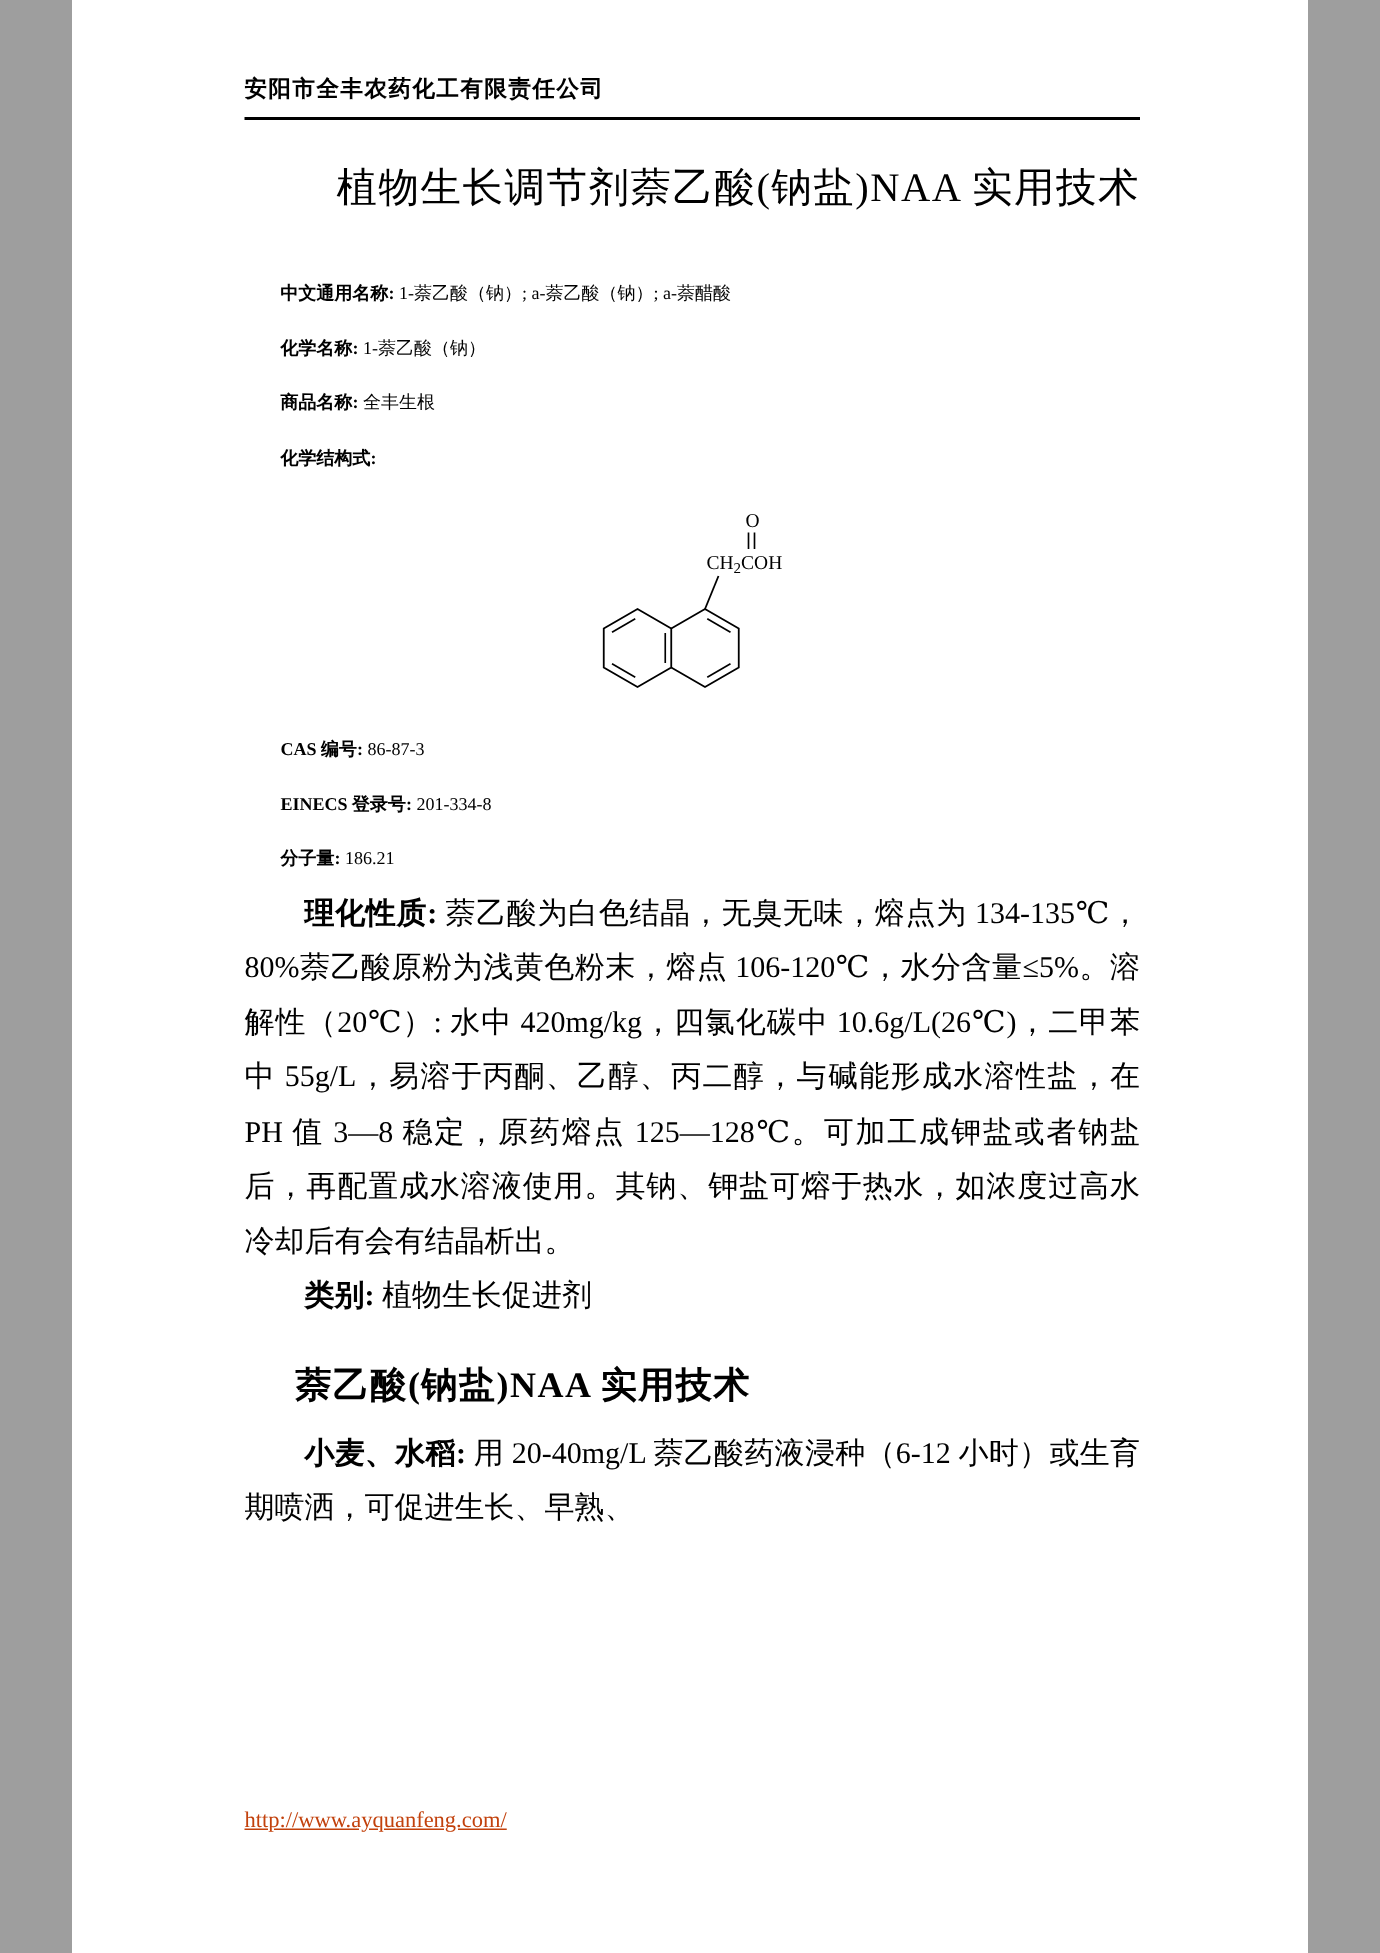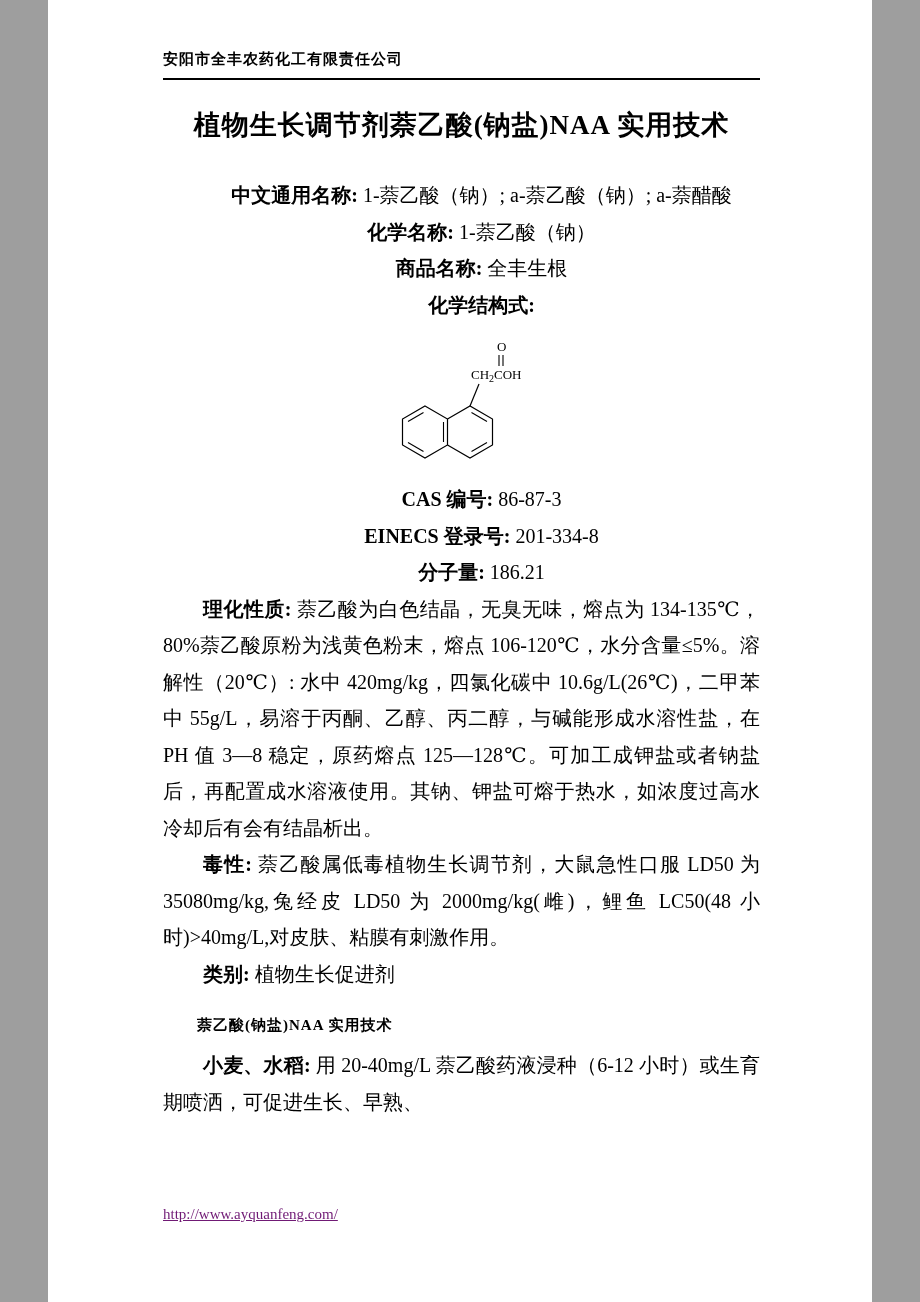--- a/index.html
+++ b/index.html
@@ -19,60 +19,59 @@
     border-bottom: 2px solid #000;
     padding-bottom: 9px;
   }
   .company {
     font-size: 15px;
     font-weight: 700;
     letter-spacing: 1px;
   }
   .title {
     font-size: 27px;
-    font-weight: 700;
-    text-align: center;
+    font-weight: 400;
+    text-align: right;
     margin: 27px 0 12px 0;
     letter-spacing: 1px;
   }
   p { margin: 0; }
   .fields { margin-top: 34px; }
   .line {
-    font-size: 20px;
+    font-size: 12px;
     line-height: 36.5px;
     text-indent: 2em;
-    text-align: center;
   }
   .para {
     font-size: 20px;
     line-height: 36.5px;
     text-indent: 2em;
     text-align: justify;
   }
   b { font-weight: 700; }
   .structure {
     margin: 6px 0 4px 222px;
     width: 170px;
     height: 148px;
   }
   .structure svg { display: block; }
   .section-title {
-    font-size: 15px;
+    font-size: 24px;
     font-weight: 700;
     margin: 24px 0 0 0;
     padding-left: 34px;
     letter-spacing: 1px;
   }
   .usage { margin-top: 12px; }
   .footer-link {
     position: absolute;
     left: 115px;
     top: 1206px;
     font-size: 15px;
-    color: #701a75;
+    color: #c2410c;
     text-decoration: underline;
     font-family: "Liberation Serif", "DejaVu Serif", serif;
   }
 </style>
 </head>
 <body>
 
 <div class="page">
 
   <div class="header">
@@ -113,21 +112,20 @@
   </div>
 
   <div class="ids">
     <p class="line"><b>CAS 编号: </b><span>86-87-3</span></p>
     <p class="line"><b>EINECS 登录号: </b><span>201-334-8</span></p>
     <p class="line"><b>分子量: </b><span>186.21</span></p>
   </div>
 
   <div class="body-text">
     <p class="para"><b>理化性质: </b><span>萘乙酸为白色结晶，无臭无味，熔点为 134-135℃，80%萘乙酸原粉为浅黄色粉末，熔点 106-120℃，水分含量≤5%。溶解性（20℃）: 水中 420mg/kg，四氯化碳中 10.6g/L(26℃)，二甲苯中 55g/L，易溶于丙酮、乙醇、丙二醇，与碱能形成水溶性盐，在 PH 值 3—8 稳定，原药熔点 125—128℃。可加工成钾盐或者钠盐后，再配置成水溶液使用。其钠、钾盐可熔于热水，如浓度过高水冷却后有会有结晶析出。</span></p>
-    <p class="para"><b>毒性: </b><span>萘乙酸属低毒植物生长调节剂，大鼠急性口服 LD50 为 35080mg/kg,兔经皮 LD50 为 2000mg/kg(雌)，鲤鱼 LC50(48 小时)&gt;40mg/L,对皮肤、粘膜有刺激作用。</span></p>
     <p class="para"><b>类别: </b><span>植物生长促进剂</span></p>
   </div>
 
   <h2 class="section-title">萘乙酸(钠盐)NAA 实用技术</h2>
 
   <p class="para usage"><b>小麦、水稻: </b><span>用 20-40mg/L 萘乙酸药液浸种（6-12 小时）或生育期喷洒，可促进生长、早熟、</span></p>
 
   <a class="footer-link" href="#">http://www.ayquanfeng.com/</a>
 
 </div>

